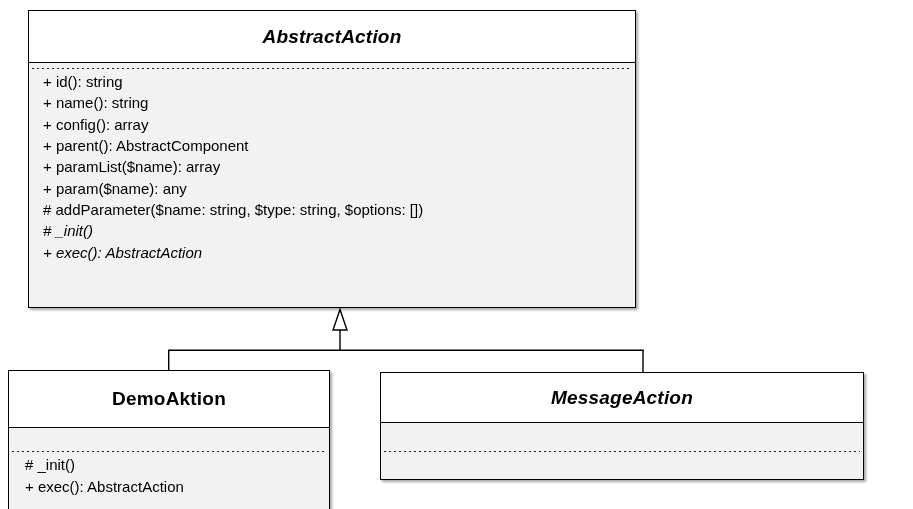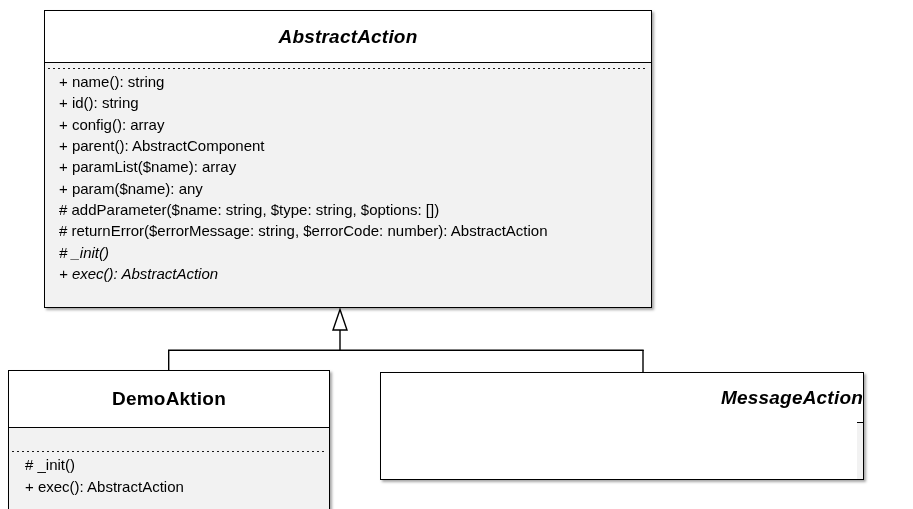--- a/index.html
+++ b/index.html
@@ -62,34 +62,34 @@
     );
   }
   .method-list {
     font-size: 15px;
     white-space: nowrap;
   }
   .method { line-height: 21.35px; }
   .method.italic { font-style: italic; }
 
   
-  #box-abstract-action { left: 44px; top: 10px; width: 608px; height: 298px; }
+  #box-abstract-action { left: 28px; top: 10px; width: 608px; height: 298px; }
   #box-abstract-action .class-title { height: 51px; }
   #box-abstract-action .divider { margin-top: 5px; }
   #box-abstract-action .method-list { padding: 2px 6px 0 14px; }
 
   
   #box-demo-aktion { left: 8px; top: 370px; width: 322px; height: 152px; }
   #box-demo-aktion .class-title { height: 56px; }
   #box-demo-aktion .divider { margin-top: 23px; }
   #box-demo-aktion .method-list { padding: 2px 6px 0 16px; }
   #box-demo-aktion .method { line-height: 21.5px; }
 
   
-  #box-message-action { left: 380px; top: 372px; width: 484px; height: 108px; align-items: flex-end; }
+  #box-message-action { left: 380px; top: 372px; width: 484px; height: 108px; }
   #box-message-action .class-title { height: 49px; }
   #box-message-action .divider { margin-top: 28px; }
   #box-message-action .method-list { padding: 2px 6px 0 18px; }
   #box-message-action .method { line-height: 21.5px; }
 </style>
 </head>
 <body>
 
 <div class="canvas">
 
@@ -104,28 +104,27 @@
     <line x1="168.7" y1="350" x2="168.7" y2="371" stroke="#000000" stroke-width="1.4"></line>
 
     <line x1="643" y1="350" x2="643" y2="373" stroke="#000000" stroke-width="1.4"></line>
   </svg>
 
   <div class="class-box" id="box-abstract-action">
     <div class="class-title abstract">AbstractAction</div>
     <div class="class-body">
       <div class="divider"></div>
       <div class="method-list">
+        <div class="method">+ id(): string</div>
         <div class="method">+ name(): string</div>
-        <div class="method">+ id(): string</div>
         <div class="method">+ config(): array</div>
         <div class="method">+ parent(): AbstractComponent</div>
         <div class="method">+ paramList($name): array</div>
         <div class="method">+ param($name): any</div>
         <div class="method"># addParameter($name: string, $type: string, $options: [])</div>
-        <div class="method"># returnError($errorMessage: string, $errorCode: number): AbstractAction</div>
         <div class="method italic"># _init()</div>
         <div class="method italic">+ exec(): AbstractAction</div>
       </div>
     </div>
   </div>
 
   <div class="class-box" id="box-demo-aktion">
     <div class="class-title">DemoAktion</div>
     <div class="class-body">
       <div class="divider"></div>

